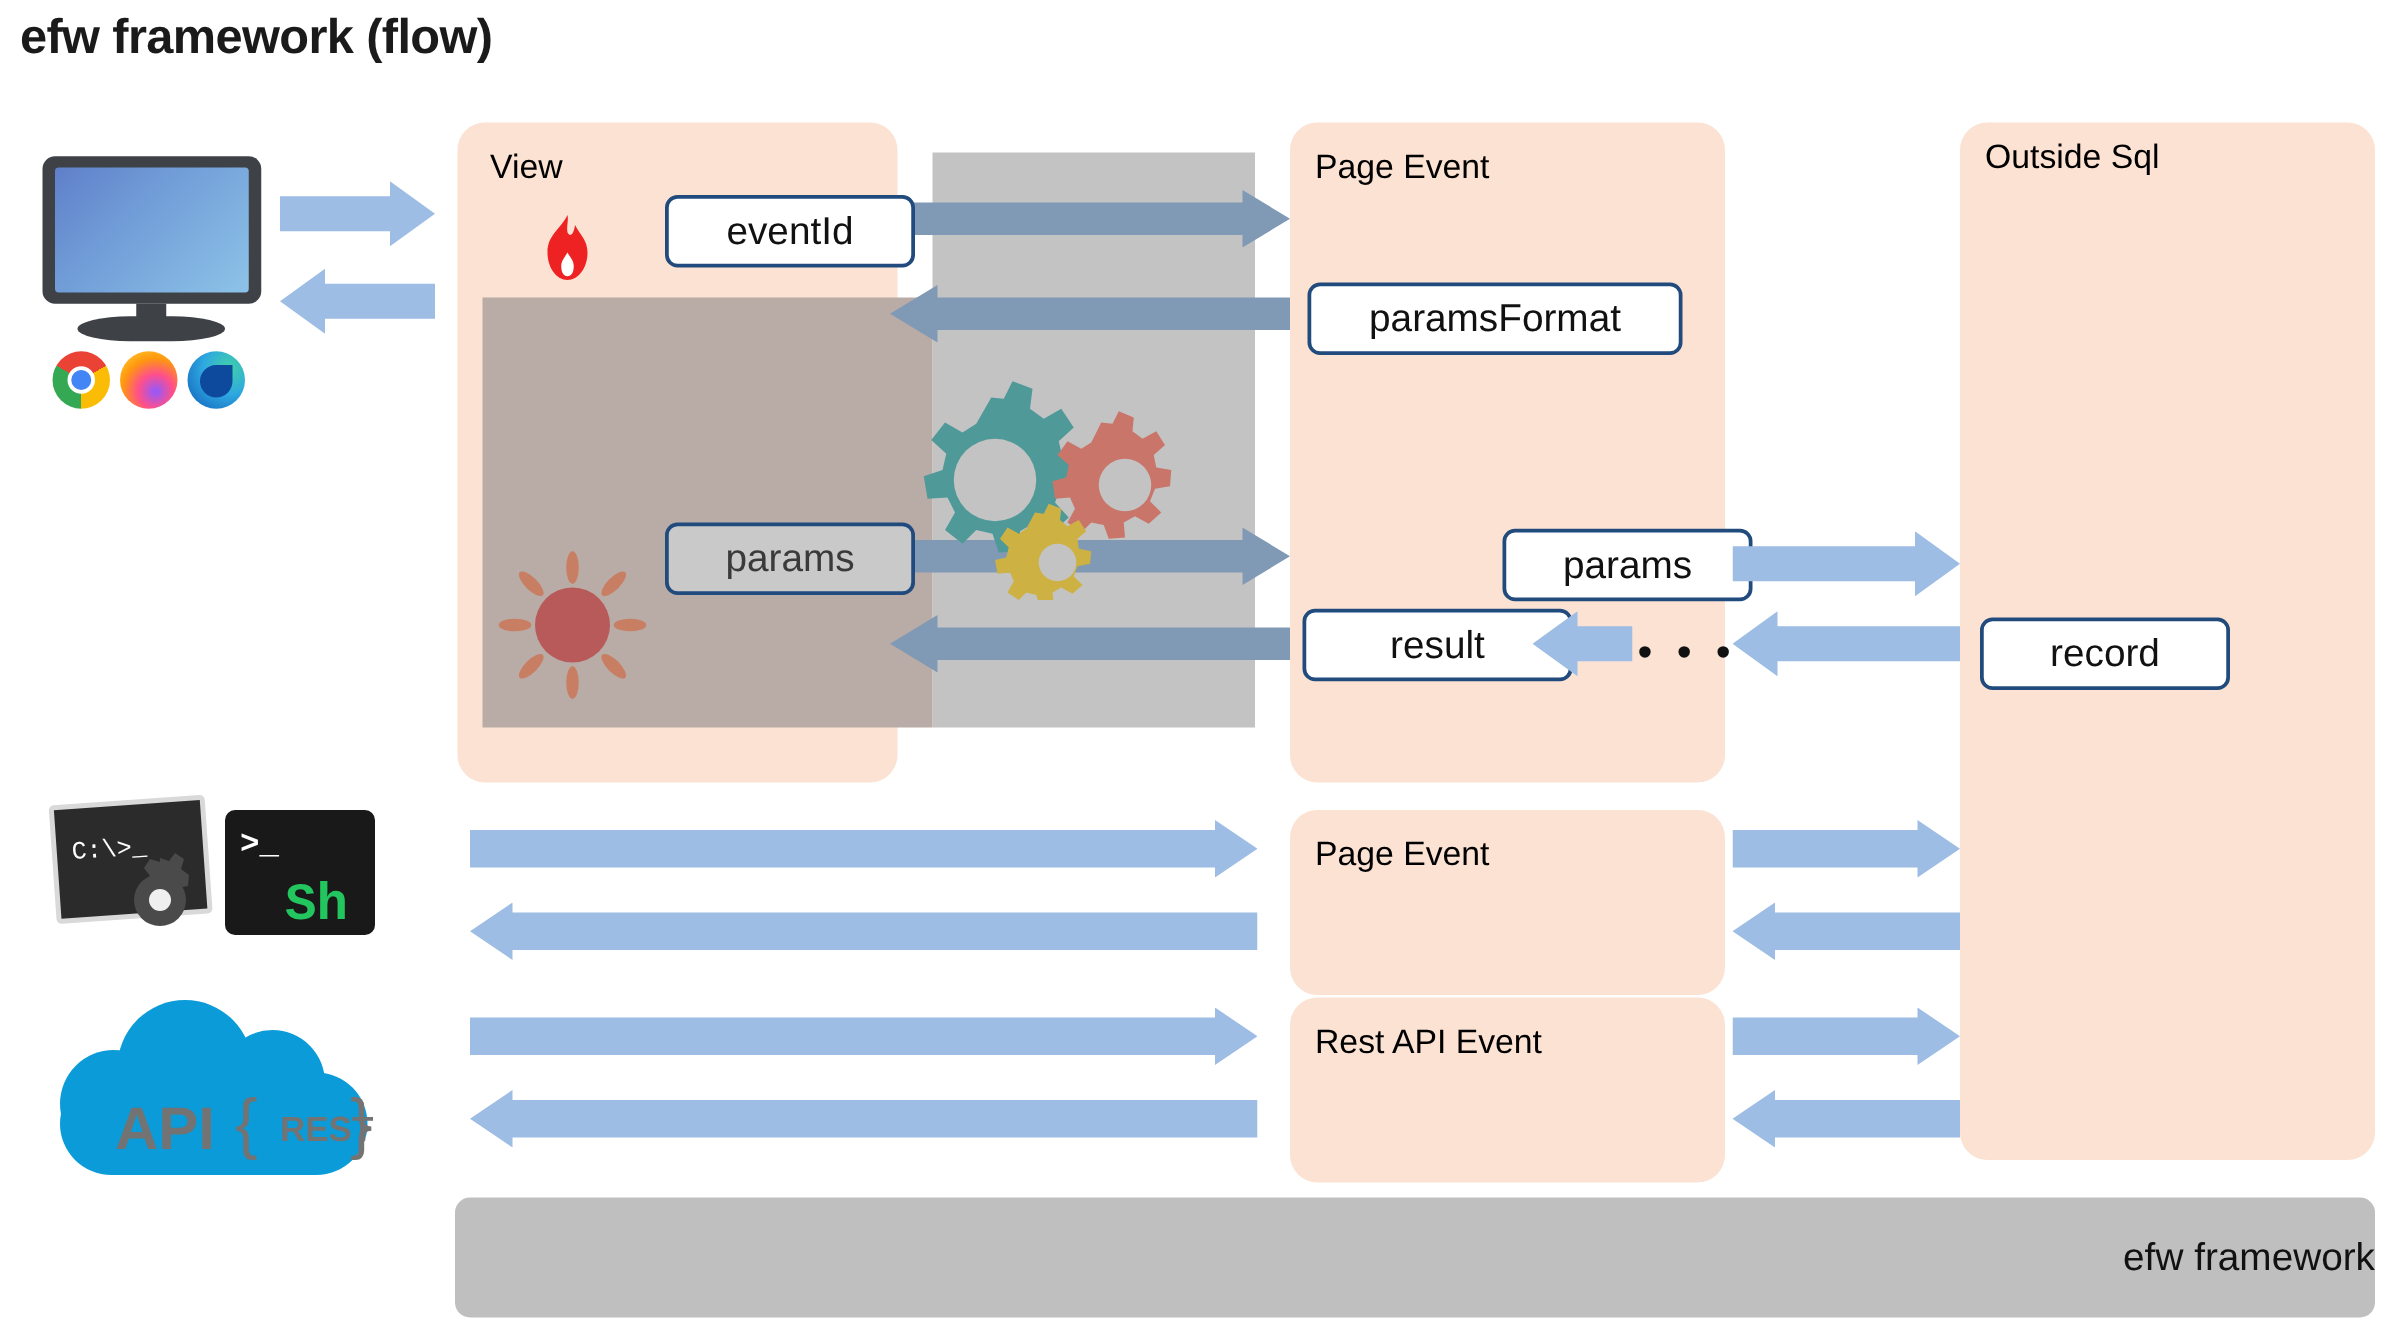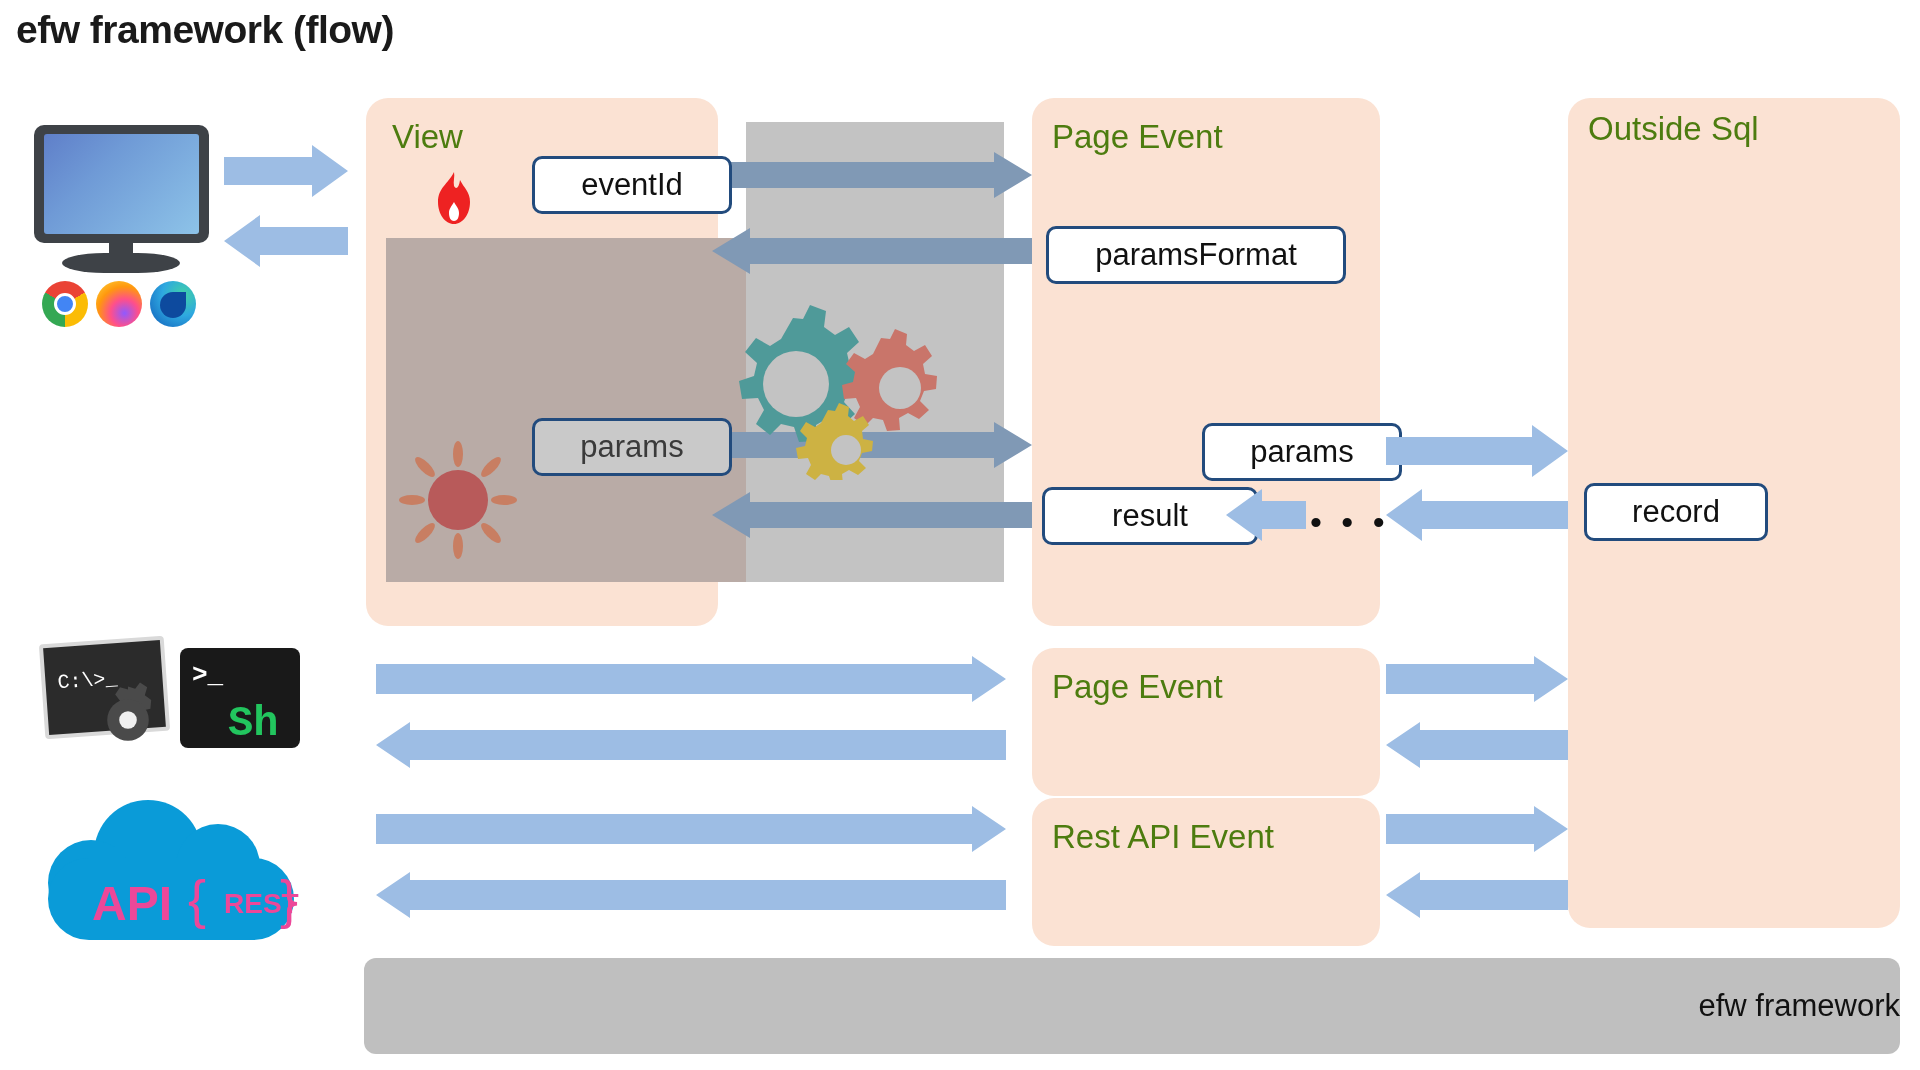--- a/index.html
+++ b/index.html
@@ -6,21 +6,21 @@
   body{width:1920px;height:1070px;position:relative;overflow:hidden;
        font-family:"Liberation Sans","DejaVu Sans",sans-serif;color:#1a1a1a;}
 
   .title{position:absolute;left:16px;top:8px;font-size:39px;font-weight:bold;letter-spacing:-0.5px;}
 
   
   .abs{position:absolute;}
 
   
   .panel{position:absolute;background:#fbe2d3;border-radius:22px;}
-  .panel-label{position:absolute;font-size:33px;color:#4d7c0f;white-space:nowrap;}
+  .panel-label{position:absolute;font-size:27px;color:#000000;white-space:nowrap;}
 
   
   .fwbar{position:absolute;background:#bfbfbf;border-radius:12px;
          display:flex;align-items:center;justify-content:flex-end;}
   .fwbar span{font-size:31px;color:#111;}
 
   
   .gray-overlay{position:absolute;background:#c3c3c3;}
   .gray-inner{position:absolute;background:#b9aba6;}
 
@@ -45,21 +45,21 @@
   .cmd-win{position:absolute;background:#2b2b2b;border:4px solid #d9d9d9;border-radius:4px;
            transform:rotate(-4deg);box-sizing:border-box;color:#fff;
            font-family:"Liberation Mono","DejaVu Sans Mono",monospace;}
   .sh-win{position:absolute;background:#191919;border-radius:8px;color:#fff;
           font-family:"Liberation Mono","DejaVu Sans Mono",monospace;}
 
   
   .cloud{position:absolute;}
   .cloud .lobe{position:absolute;background:#0a9bd8;border-radius:50%;}
   .cloud .body{position:absolute;background:#0a9bd8;border-radius:60px;}
-  .cloud .txt{position:absolute;color:#ec4899;font-weight:bold;white-space:nowrap;text-align:right;}
+  .cloud .txt{position:absolute;color:#737373;font-weight:bold;white-space:nowrap;text-align:right;}
 </style>
 </head>
 <body>
 
 <div class="title">efw framework (flow)</div>
 
 <div>
   <div class="monitor-frame" style="left:34px;top:125px;width:175px;height:118px;"></div>
   <div class="monitor-screen" style="left:44px;top:134px;width:155px;height:100px;"></div>
   <div class="monitor-neck" style="left:109px;top:243px;width:24px;height:18px;"></div>
@@ -182,21 +182,21 @@
 <svg class="abs" style="left:434px;top:172px;" width="40" height="52" viewBox="0 0 40 52">
   <path fill="#ee2222" d="M20 0 C14 12 4 16 4 30 C4 42 11 52 20 52 C29 52 36 42 36 30 C36 20 30 16 26 8 C25 16 22 18 20 14 C19 9 21 5 20 0 Z"></path>
   <path fill="#ffffff" d="M20 30 C17 35 15 37 15 41 C15 46 17 49 20 49 C23 49 25 46 25 41 C25 36 22 34 20 30 Z"></path>
 </svg>
 
 <div class="chip" style="left:516px;top:156px;width:200px;height:58px;">eventId</div>
 <div class="chip gray" style="left:516px;top:418px;width:200px;height:58px;">params</div>
 <div class="chip" style="left:1030px;top:226px;width:300px;height:58px;">paramsFormat</div>
 <div class="chip" style="left:1186px;top:423px;width:200px;height:58px;">params</div>
 <div class="chip" style="left:1026px;top:487px;width:216px;height:58px;">result</div>
-<div class="chip" style="left:1568px;top:483px;width:184px;height:58px;">record</div>
+<div class="chip" style="left:1568px;top:494px;width:200px;height:58px;">record</div>
 
 <div class="dots" style="left:1310px;top:505px;">• • •</div>
 
 <svg class="abs" style="left:1386px;top:425px;" width="182" height="52" viewBox="0 0 182 52">
   <path fill="#9dbde4" d="M0 12 H146 V0 L182 26 L146 52 V40 H0 Z"></path>
 </svg>
 <svg class="abs" style="left:1386px;top:489px;" width="182" height="52" viewBox="0 0 182 52">
   <path fill="#9dbde4" d="M182 12 H36 V0 L0 26 L36 52 V40 H182 Z"></path>
 </svg>
 <svg class="abs" style="left:1226px;top:489px;" width="80" height="52" viewBox="0 0 80 52">

